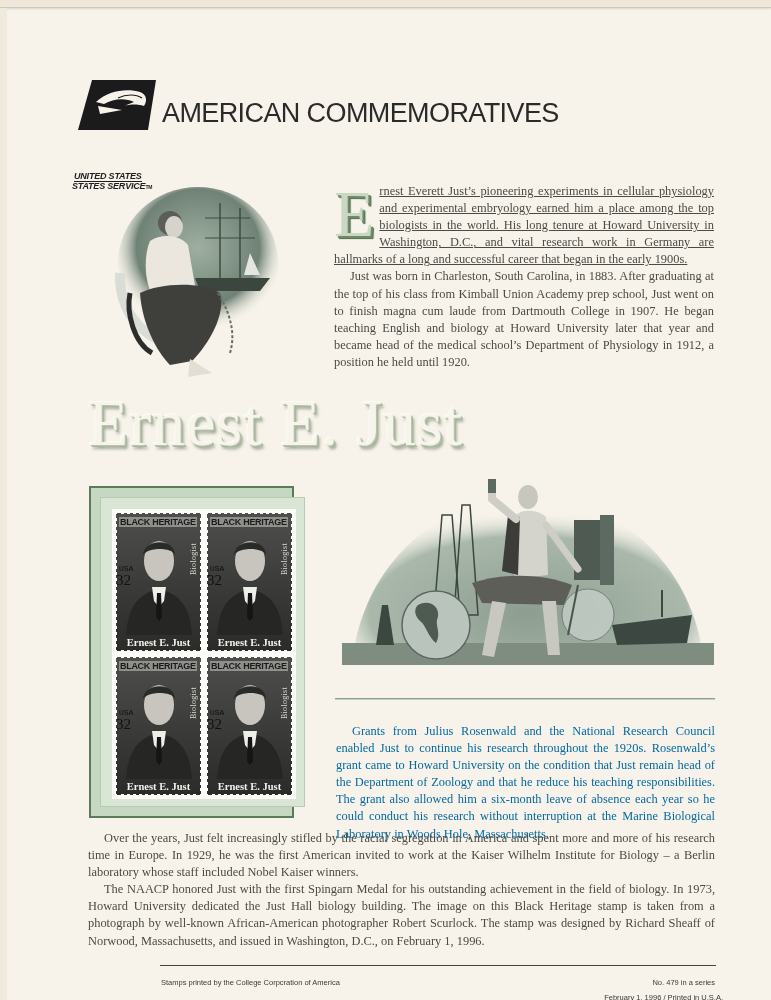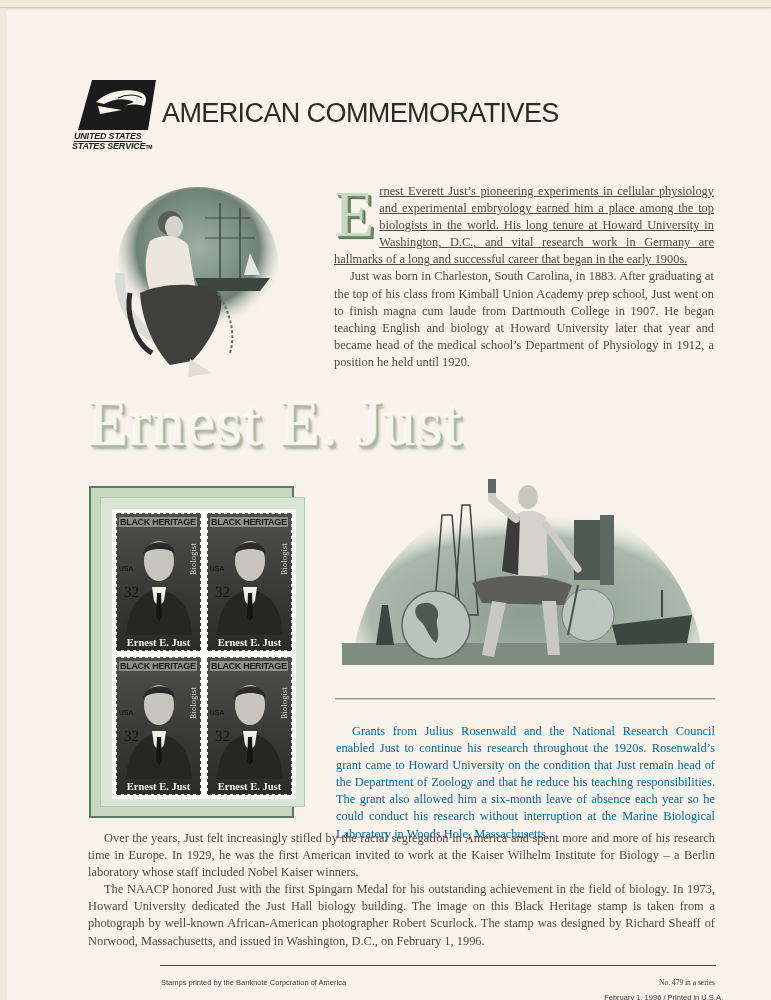--- a/index.html
+++ b/index.html
@@ -18,21 +18,21 @@
   }
   .left-edge {
     position: absolute; left: 0; top: 8px; width: 7px; height: 992px;
     background: #f0eadd;
   }
   
   .logo { position: absolute; left: 72px; top: 80px; width: 84px; height: 72px; }
   .logo .eagle-box { position: absolute; left: 6px; top: 0; width: 78px; height: 50px; }
   .logo .logo-line1, .logo .logo-line2 {
     position: absolute; left: 0; font-family: "Liberation Sans", sans-serif;
-    font-weight: bold; font-style: italic; font-size: 9px; color: #1e1e1e; letter-spacing: -0.2px;
+    font-weight: bold; font-style: italic; font-size: 9px; color: #1e1e1e; letter-spacing: -0.2px; margin-top: 40px;
   }
   .logo .logo-line1 { top: 52px; left: 2px; border-bottom: 1px solid #1e1e1e; line-height: 9px; }
   .logo .logo-line2 { top: 62px; line-height: 9px; }
   .logo .tm { font-size: 5px; font-style: normal; }
   .series-title {
     position: absolute; left: 162px; top: 98px;
     font-family: "Liberation Sans", sans-serif; font-size: 27px; color: #2a2a28;
     letter-spacing: -0.6px; white-space: nowrap;
   }
   
@@ -79,22 +79,22 @@
   }
   .stamp .heritage {
     position: absolute; left: 3px; top: 4px; font-family: "Liberation Sans", sans-serif;
     font-size: 9px; font-weight: bold; color: #1a1a1a; background: #8f8f8b; padding: 0 1px; letter-spacing: -0.3px;
   }
   .stamp .usa {
     position: absolute; left: 3px; top: 52px; font-family: Liberation Mono, monospace;
     font-size: 8px; color: #111; line-height: 8px;
   }
   .stamp .denom {
-    position: absolute; left: 8px; top: 60px; font-family: "Liberation Serif", serif;
-    font-size: 15px; color: #111; line-height: 15px; margin-top: 12px;
+    position: absolute; left: 0; top: 60px; font-family: "Liberation Serif", serif;
+    font-size: 15px; color: #111; line-height: 15px;
   }
   .stamp .role {
     position: absolute; right: 3px; top: 30px; writing-mode: vertical-rl; transform: rotate(180deg);
     font-family: "Liberation Serif", serif; font-size: 8px; color: #d8d8d4; letter-spacing: 0.3px;
   }
   .stamp .portrait { position: absolute; left: 10px; top: 12px; width: 66px; height: 110px; }
   .stamp .stamp-name {
     position: absolute; left: 0; right: 0; bottom: 3px; text-align: center;
     font-family: "Liberation Serif", serif; font-weight: bold; font-size: 10.5px; color: #f2f2ee;
   }
@@ -115,21 +115,21 @@
   .body-full p { text-indent: 16px; }
   
   .footer-rule {
     position: absolute; left: 160px; top: 965px; width: 556px; height: 1px; background: #444;
   }
   .footer-left {
     position: absolute; left: 161px; top: 978px; font-family: "Liberation Sans", sans-serif;
     font-size: 7.5px; color: #3a3a3a;
   }
   .footer-right {
-    position: absolute; right: 56px; top: 978px; font-family: Liberation Serif, serif;
+    position: absolute; right: 56px; top: 978px; font-family: Liberation Sans, sans-serif;
     font-size: 7.5px; color: #3a3a3a; margin-left: 24px;
   }
   .footer-date {
     position: absolute; right: 48px; top: 993px; font-family: "Liberation Sans", sans-serif;
     font-size: 7.5px; color: #3a3a3a; white-space: nowrap;
   }
 </style>
 </head>
 <body>
 
@@ -288,15 +288,15 @@
 <div class="body-right">
   <p>Grants from Julius Rosenwald and the National Research Council enabled Just to continue his research throughout the 1920s. Rosenwald’s grant came to Howard University on the condition that Just remain head of the Department of Zoology and that he reduce his teaching responsibilities. The grant also allowed him a six-month leave of absence each year so he could conduct his research without interruption at the Marine Biological Laboratory in Woods Hole, Massachusetts.</p>
 </div>
 
 <div class="body-full">
   <p>Over the years, Just felt increasingly stifled by the racial segregation in America and spent more and more of his research time in Europe. In 1929, he was the first American invited to work at the Kaiser Wilhelm Institute for Biology – a Berlin laboratory whose staff included Nobel Kaiser winners.</p>
   <p>The NAACP honored Just with the first Spingarn Medal for his outstanding achievement in the field of biology. In 1973, Howard University dedicated the Just Hall biology building. The image on this Black Heritage stamp is taken from a photograph by well-known African-American photographer Robert Scurlock. The stamp was designed by Richard Sheaff of Norwood, Massachusetts, and issued in Washington, D.C., on February 1, 1996.</p>
 </div>
 
 <div class="footer-rule"></div>
-<div class="footer-left">Stamps printed by the Banknote Corpcration of America</div>
+<div class="footer-left">Stamps printed by the College Corpcration of America</div>
 <div class="footer-right">No. 479 in a series</div>
 <div class="footer-date">February 1, 1996 / Printed in U.S.A.</div>
 
 </body></html>

